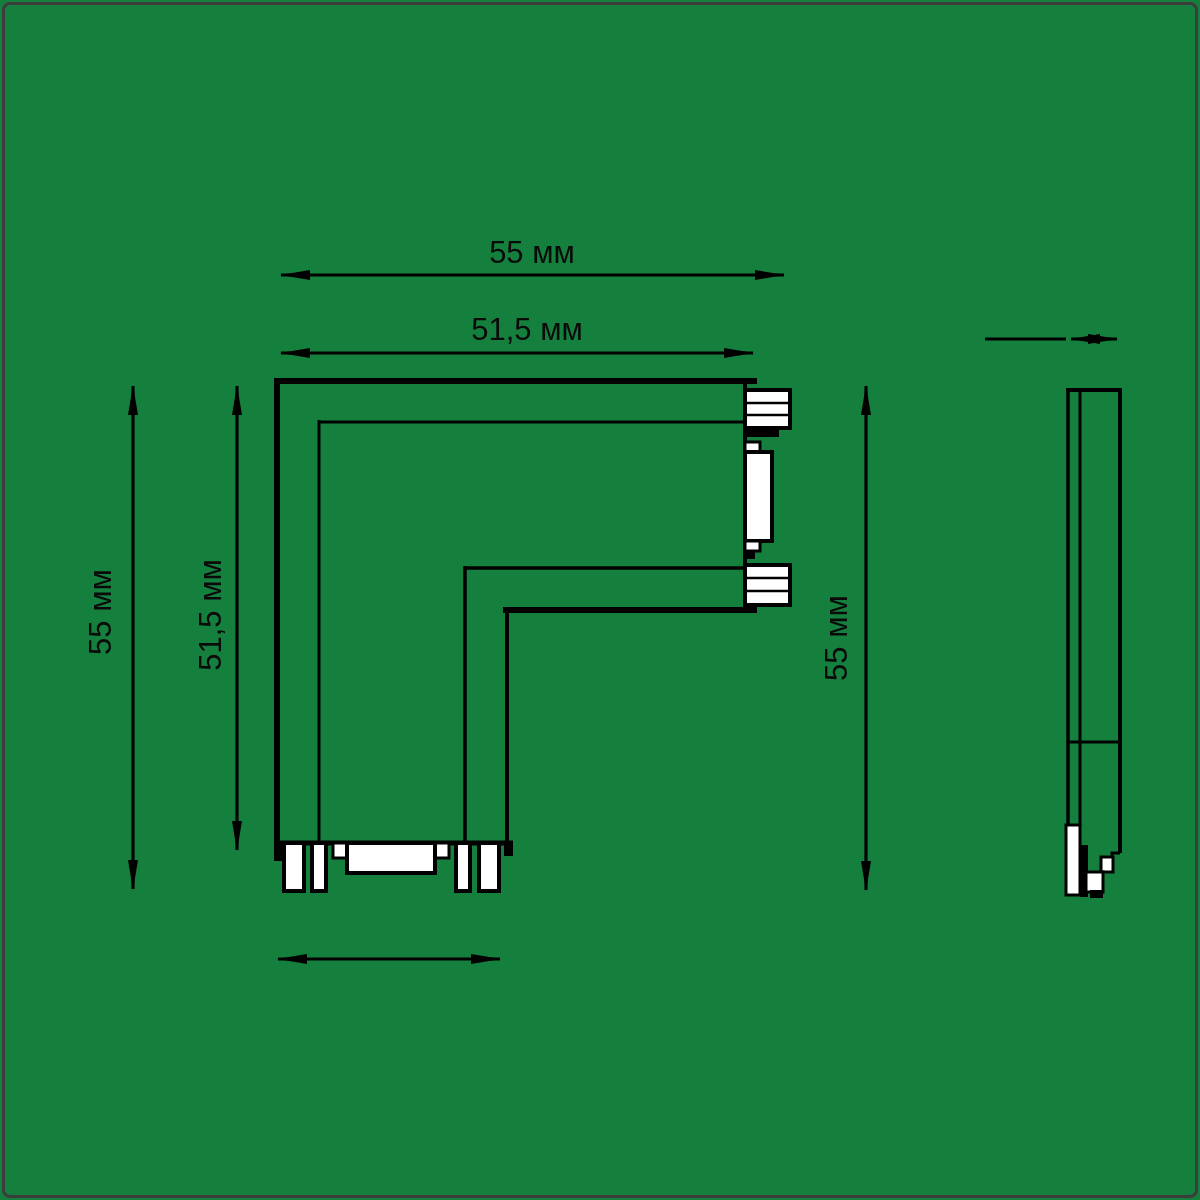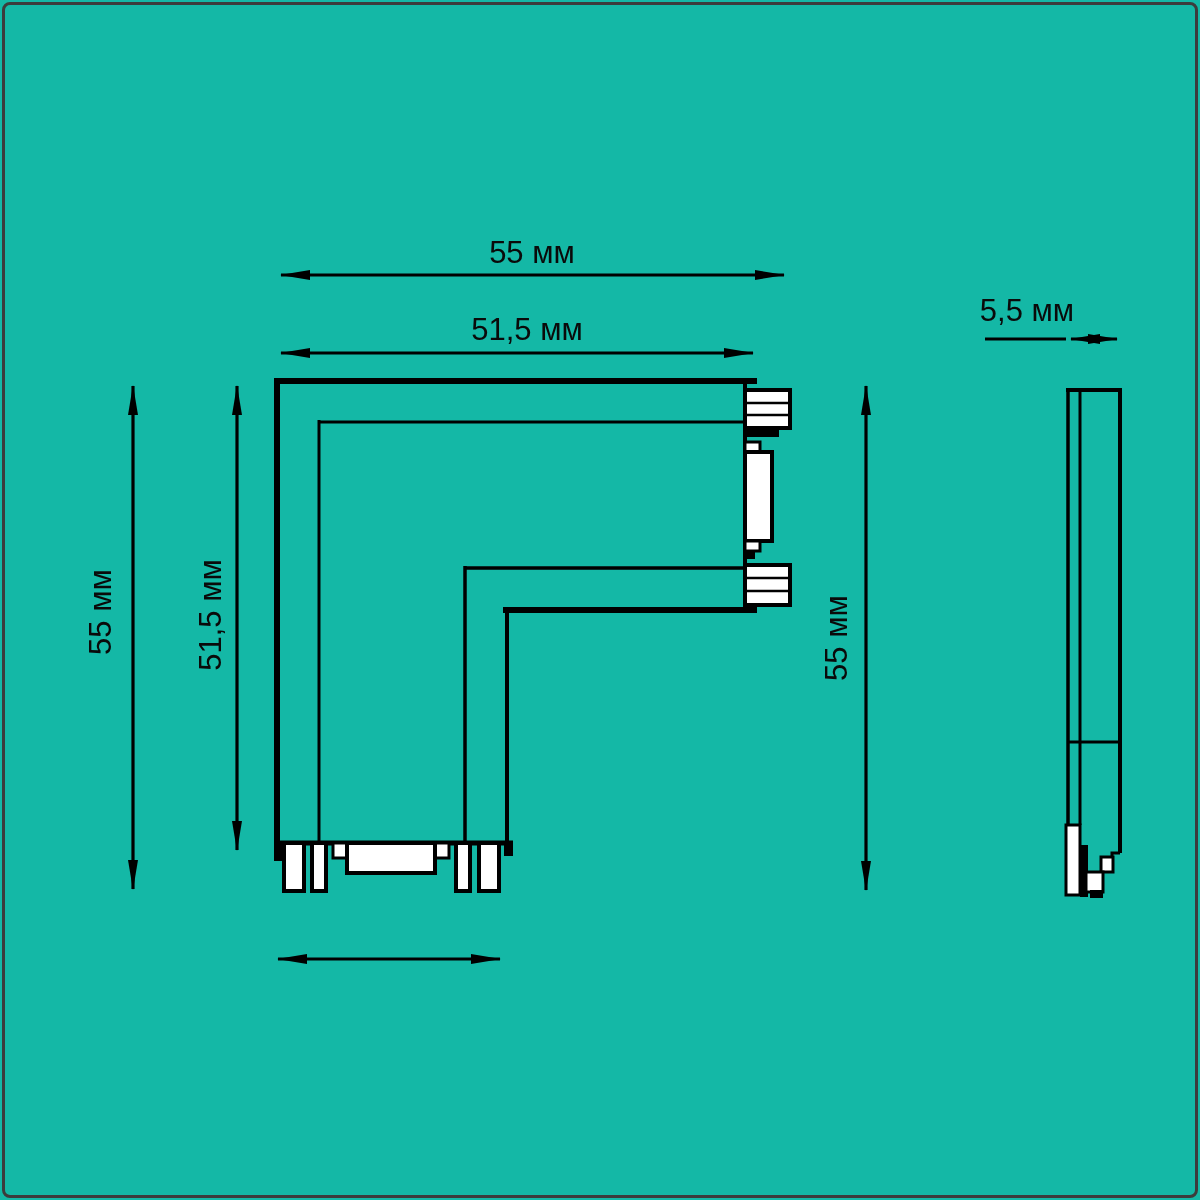--- a/index.html
+++ b/index.html
@@ -1,17 +1,17 @@
 <!DOCTYPE html>
 <html><head>
 <meta charset="utf-8">
 <style>
   html,body{margin:0;padding:0;background:#ffffff;}
   #canvas{
-    position:relative;width:1200px;height:1200px;background:#14b8a6;overflow:hidden;
+    position:relative;width:1200px;height:1200px;background:#15803d;overflow:hidden;
     font-family:"Liberation Sans", sans-serif;
   }
   #frame{
     position:absolute;inset:2px;border:3px solid #3c3c3c;border-radius:8px;
     pointer-events:none;
   }
   svg{position:absolute;left:0;top:0;}
   .dim-label{
     position:absolute;width:200px;text-align:center;line-height:36px;
     font-size:31px;color:#0a0a0a;white-space:nowrap;pointer-events:none;
@@ -102,14 +102,13 @@
 
   <div class="dim-label" style="left:427px;top:312px;">51,5 мм</div>
 
   <div class="dim-label rot" style="left:1px;top:594px;">55 мм</div>
 
   <div class="dim-label rot" style="left:111px;top:597px;">51,5 мм</div>
 
   <div class="dim-label rot" style="left:737px;top:620px;">55 мм</div>
 
 
-  <div class="dim-label" style="left:927px;top:293px;">5,5 мм</div>
 </div>
 
 </body></html>

